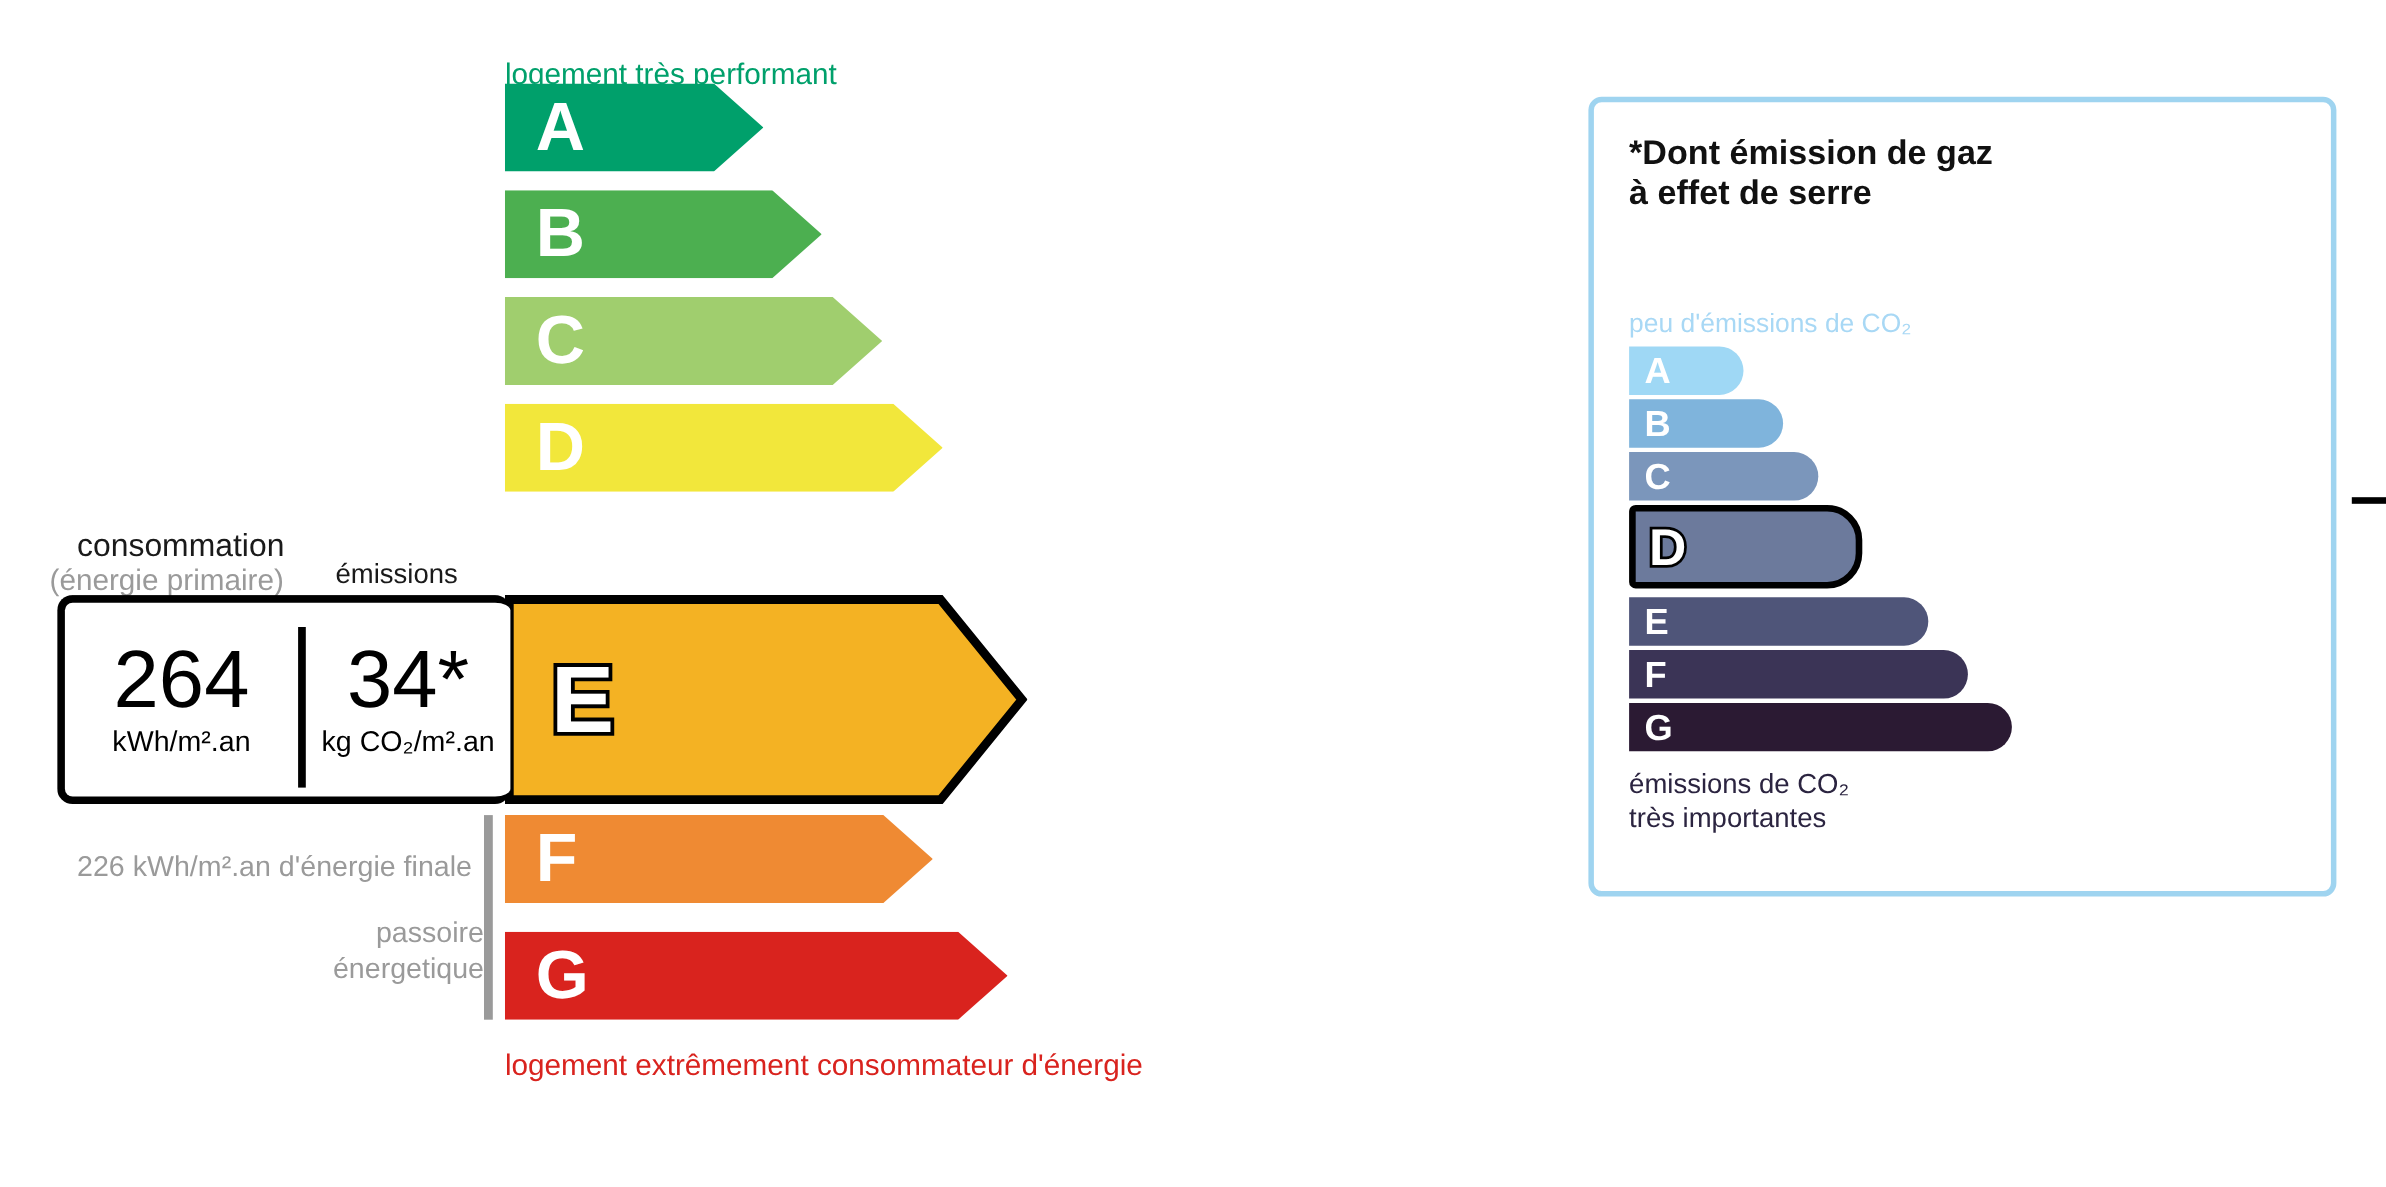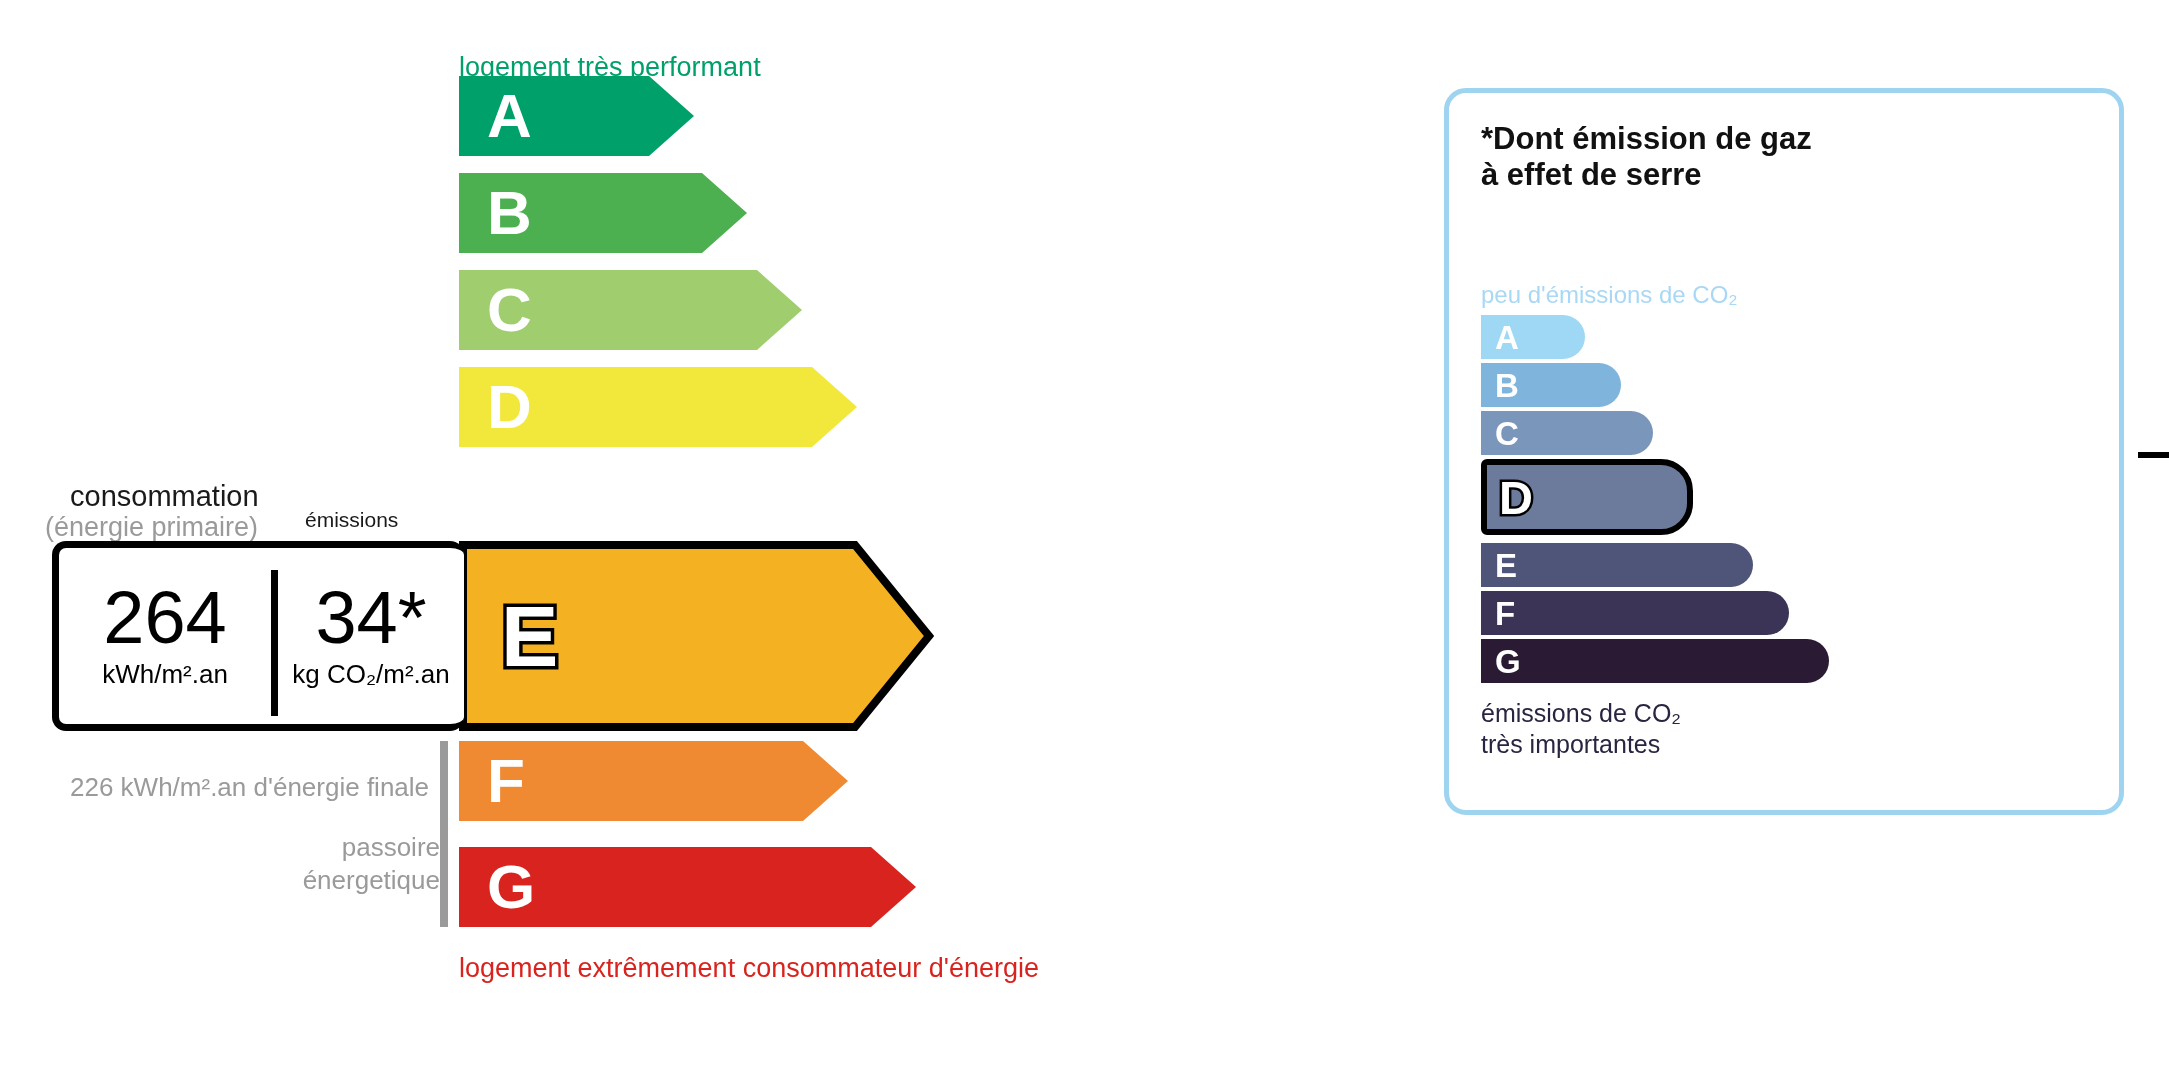--- a/index.html
+++ b/index.html
@@ -72,42 +72,42 @@
   .lbl-consommation {
     position: absolute; left: 70px; top: 480px;
     font-size: 29px; color: #1a1a1a;
   }
   .lbl-primaire {
     position: absolute; left: 45px; top: 512px;
     font-size: 27px; color: #9a9a9a;
   }
   .lbl-emissions {
     position: absolute; left: 305px; top: 508px;
-    font-size: 21px; color: #1a1a1a;
+    font-size: 25px; color: #1a1a1a;
   }
   .lbl-final {
     position: absolute; left: 70px; top: 737px;
     font-size: 26px; color: #9a9a9a; line-height: 1.28; margin-top: 34px;
   }
   .lbl-passoire {
     position: absolute; left: 280px; top: 818px;
     width: 160px; text-align: right;
     font-size: 26px; color: #9a9a9a; line-height: 1.28; margin-top: 13px;
   }
   #passoire-bar {
     position: absolute; left: 440px; top: 741px;
     width: 8px; height: 186px; background: #9a9a9a;
   }
 
   
   #ges-panel {
     position: absolute; left: 1444px; top: 88px;
     width: 680px; height: 727px;
     border: 5px solid #9fd4f0;
-    border-radius: 22px;
+    border-radius: 12px;
     background: #ffffff;
   }
   #ges-title {
     position: absolute; left: 32px; top: 28px;
     font-size: 31px; font-weight: bold; color: #111; line-height: 1.17;
     white-space: pre-line;
   }
   #ges-top-caption {
     position: absolute; left: 32px; top: 188px;
     font-size: 24px; color: #a8d8f5; white-space: nowrap; text-align: right;

